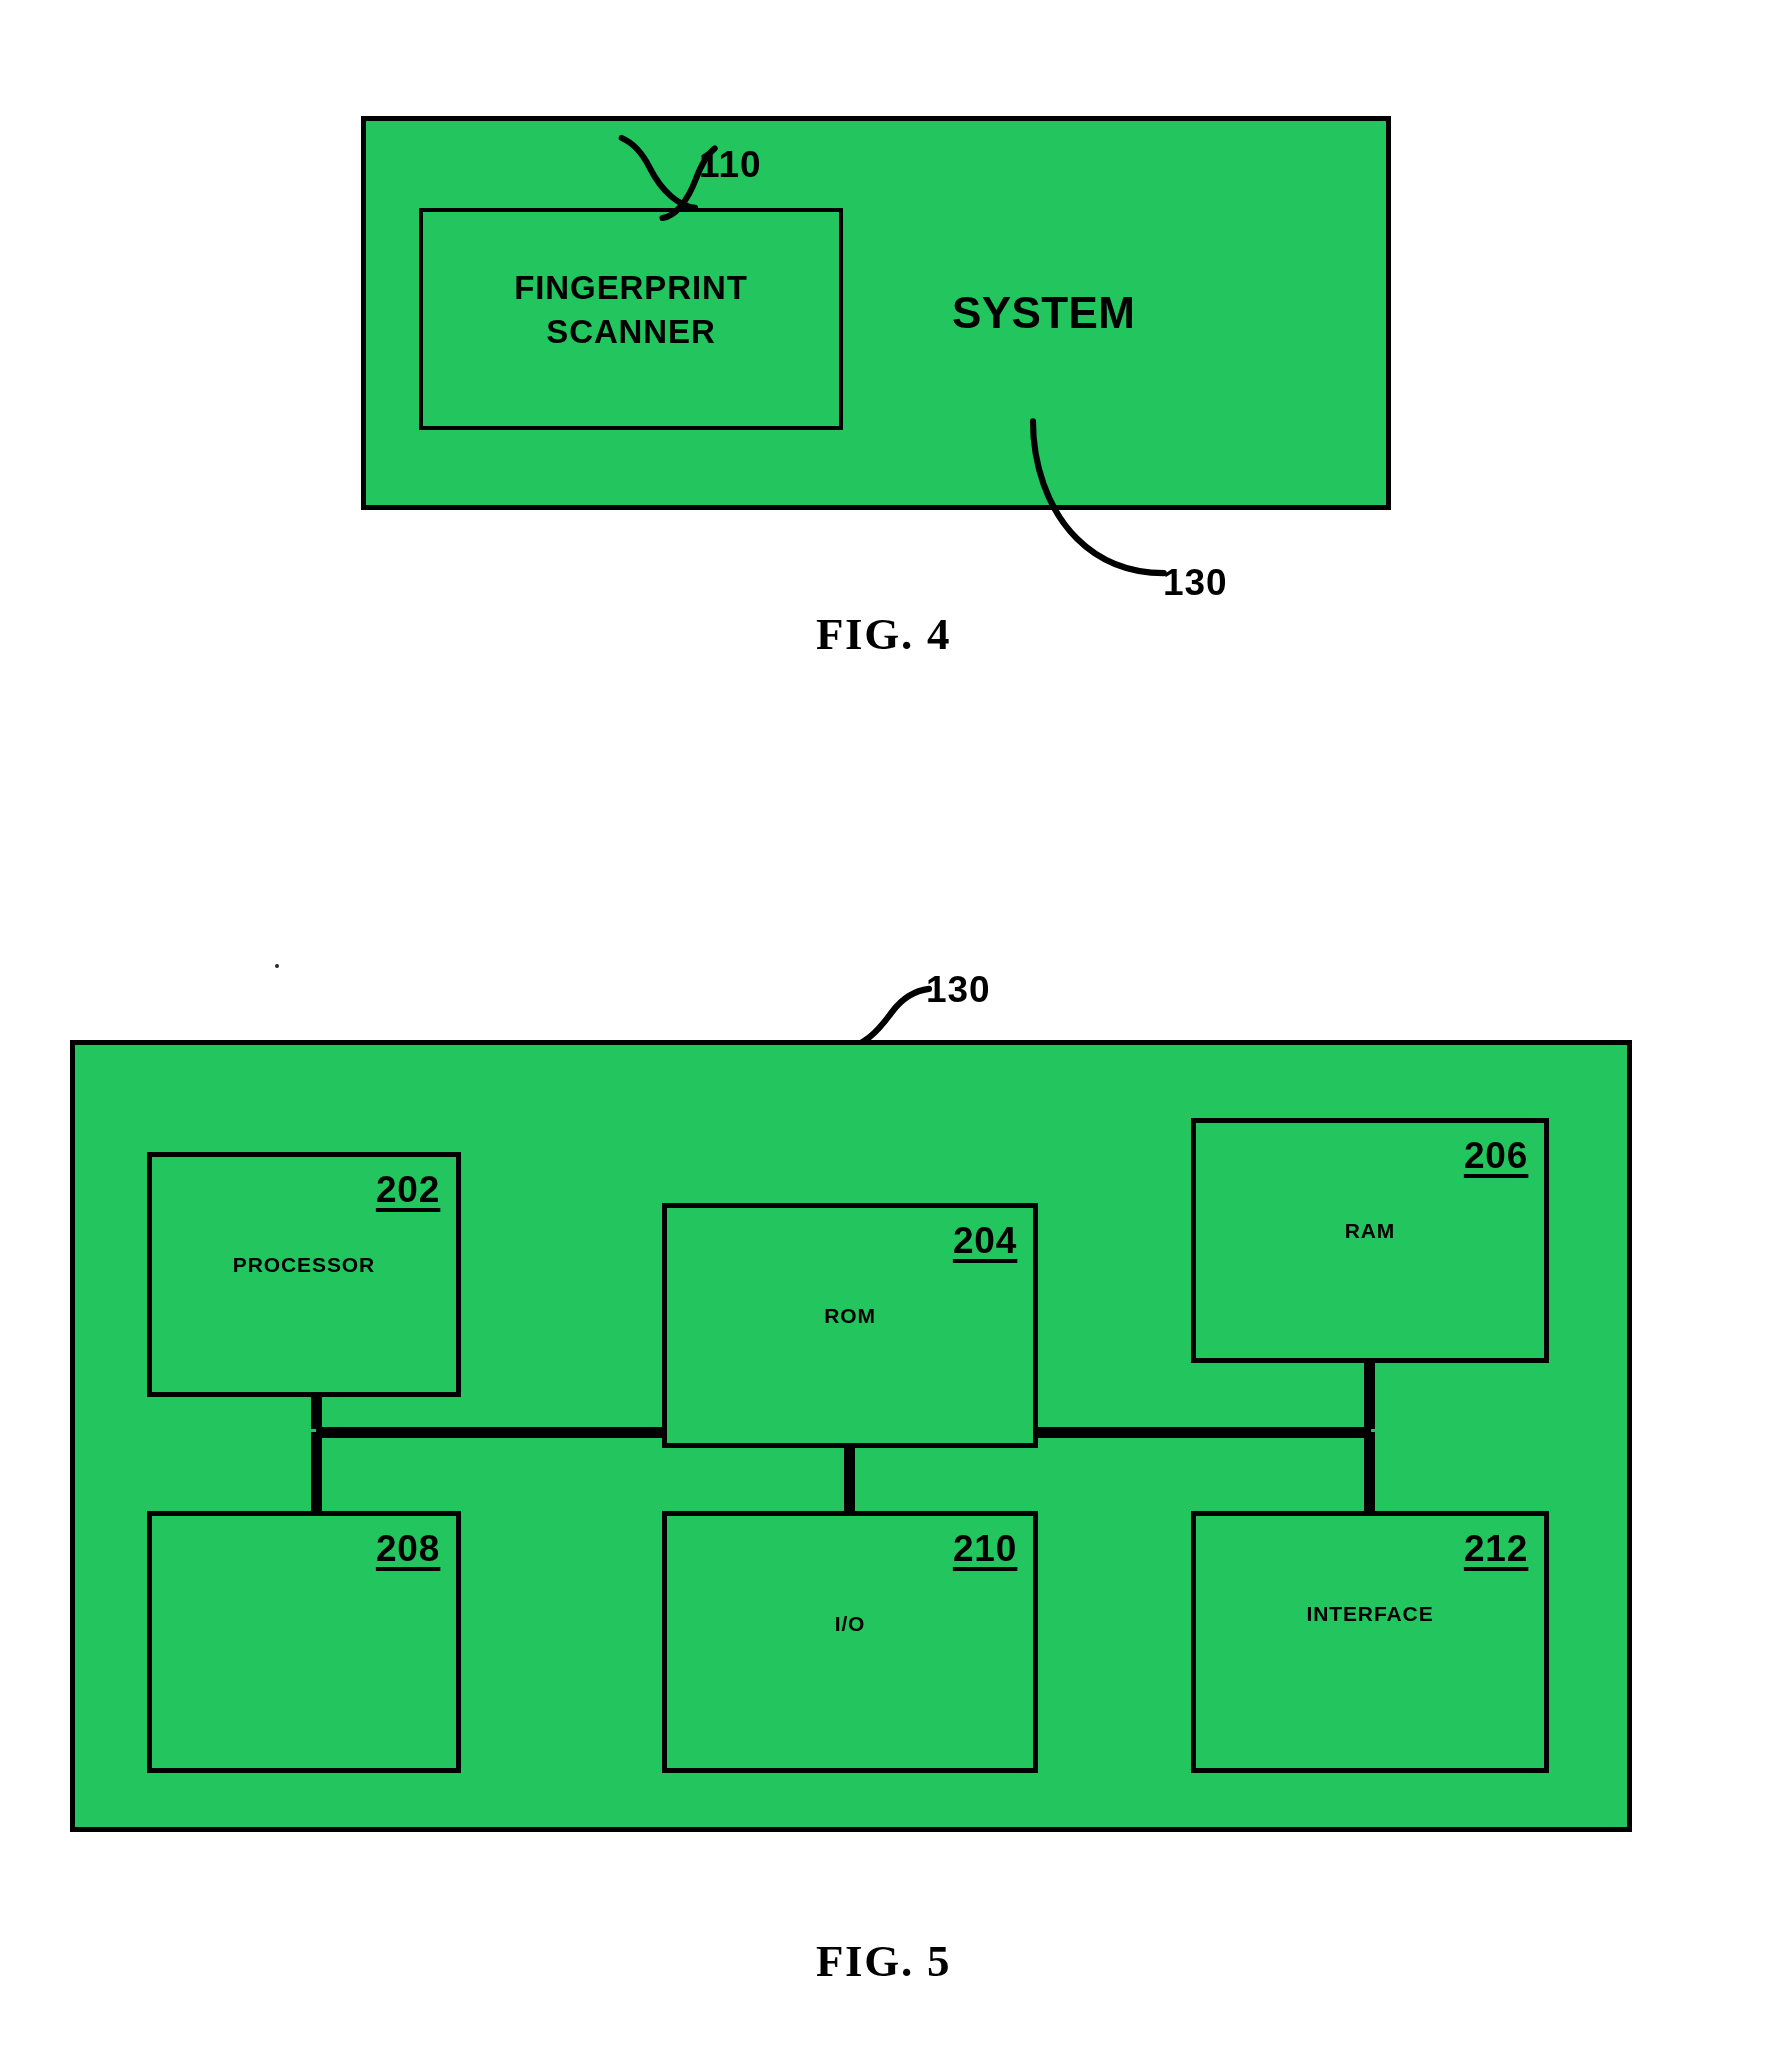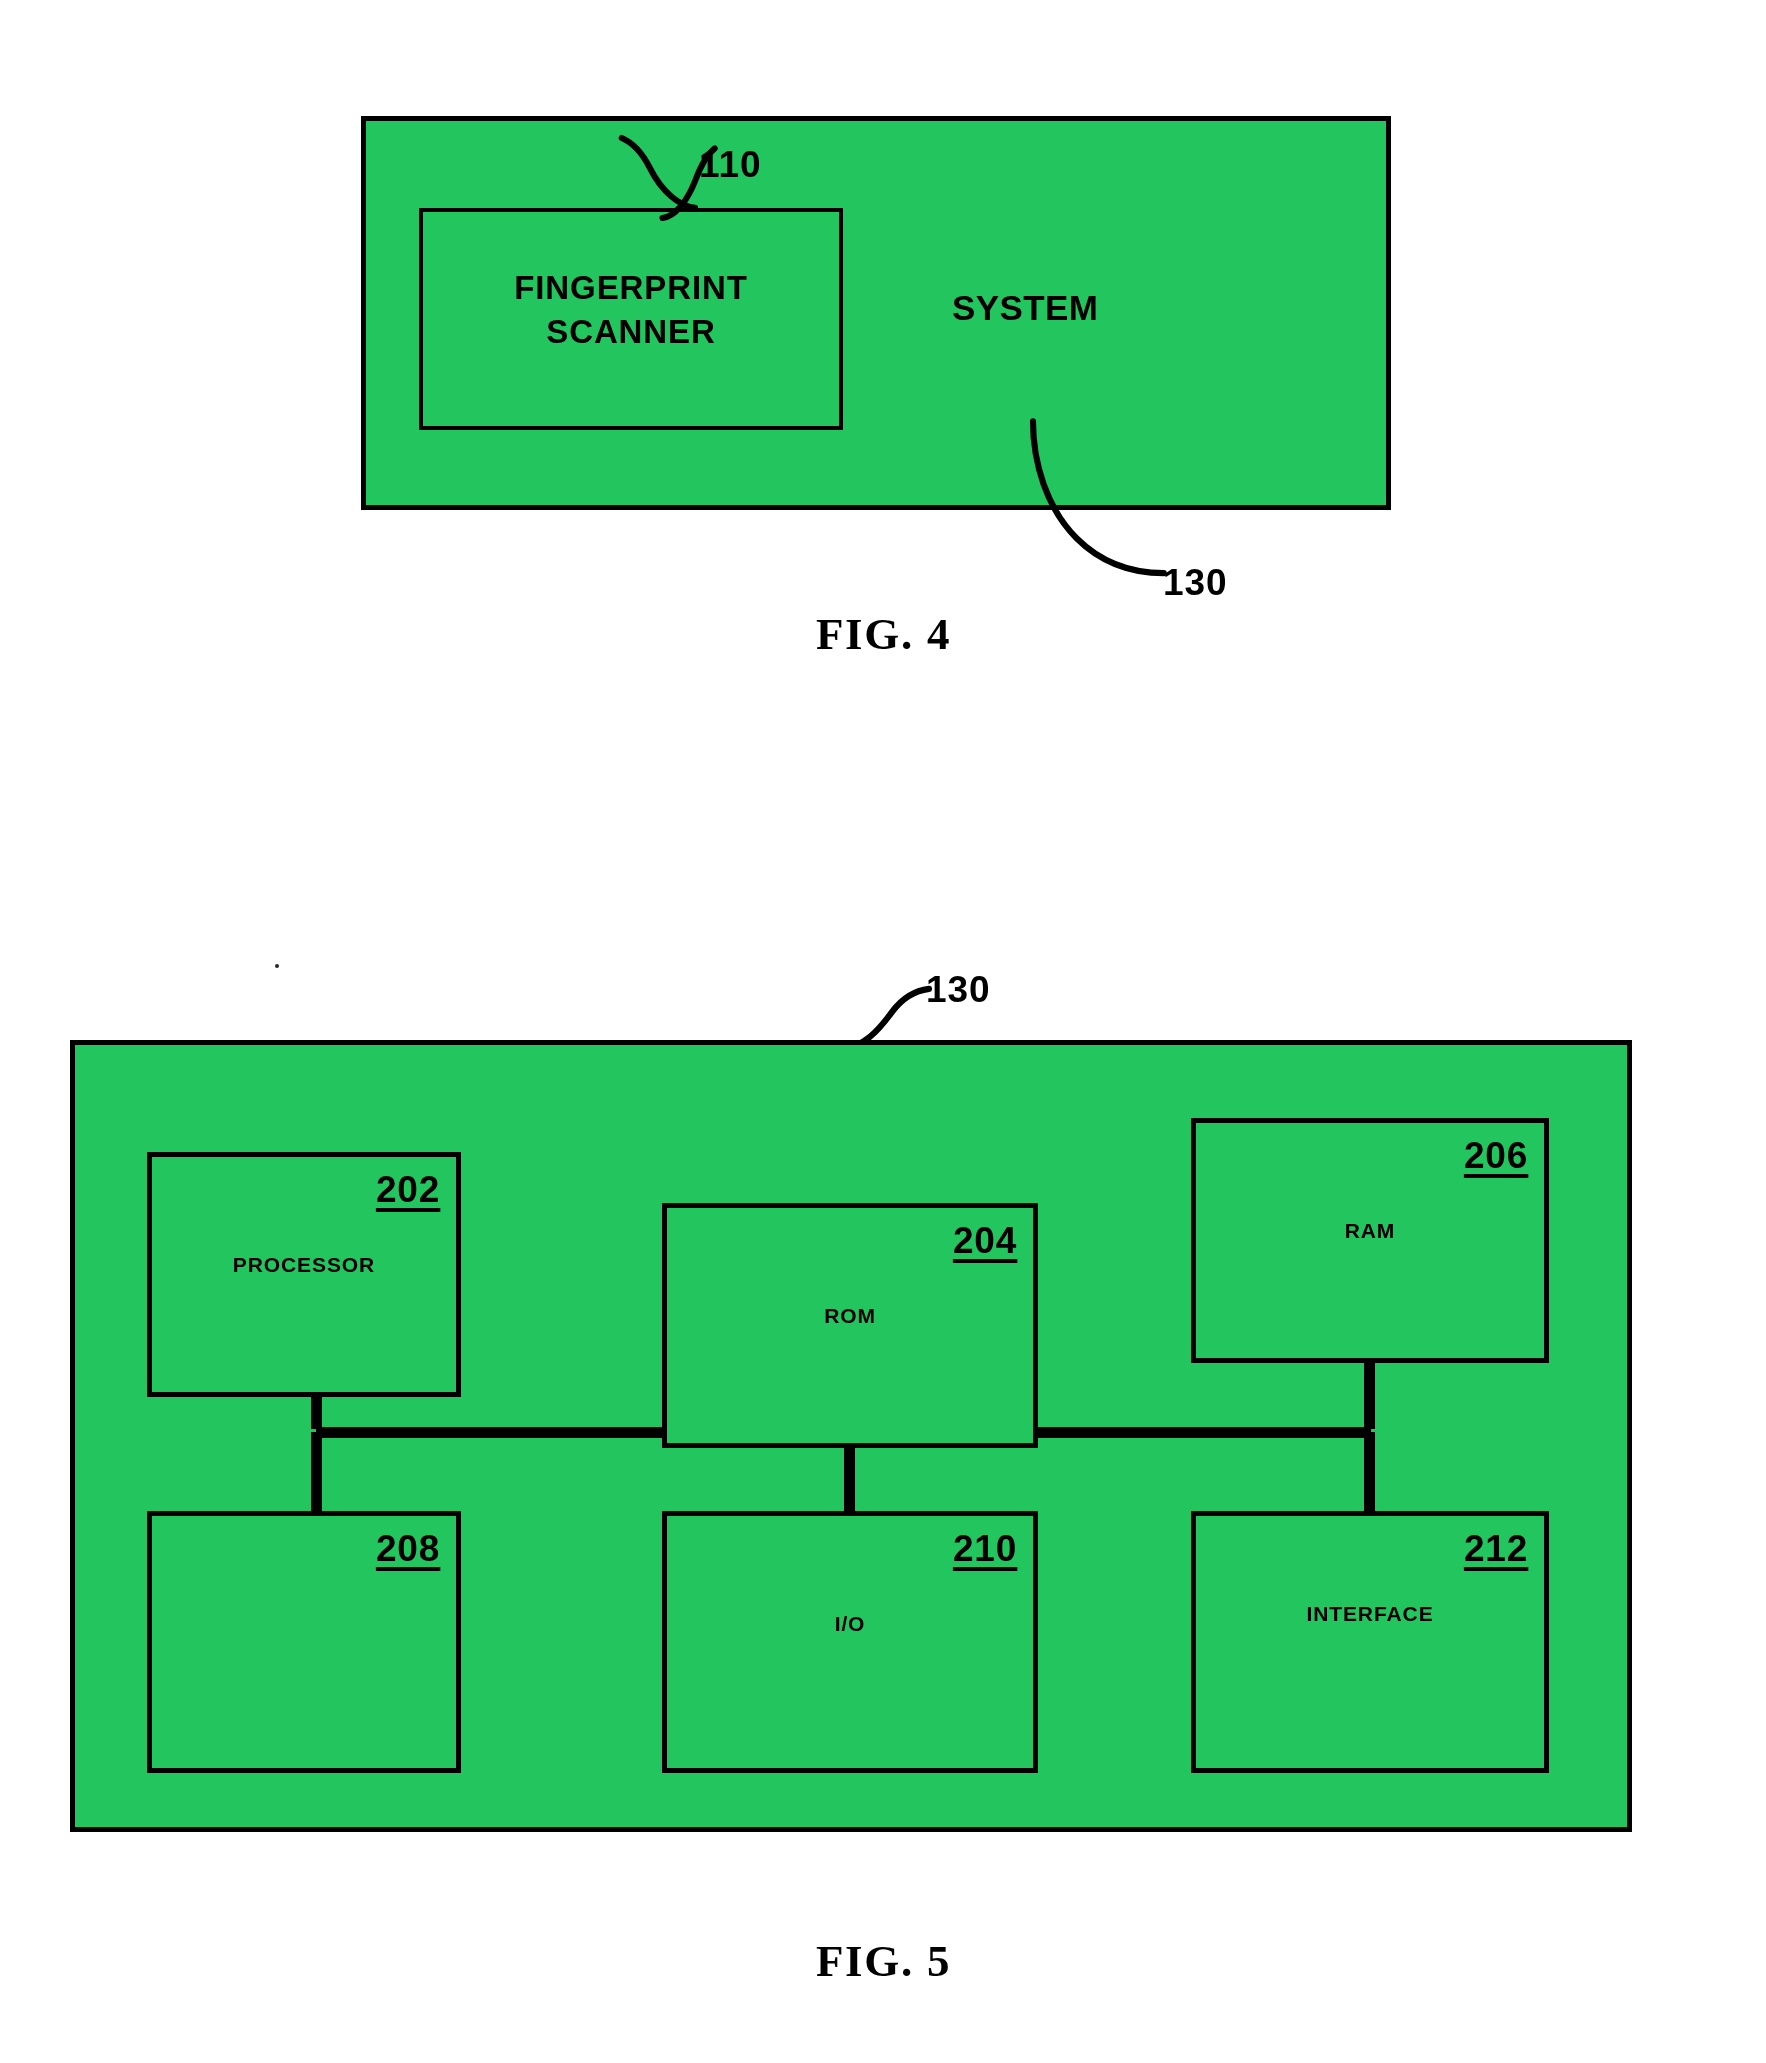--- a/index.html
+++ b/index.html
@@ -97,21 +97,21 @@
     height: 4.4px;
     background: #000000;
     border-radius: 50%;
     opacity: 0.85;
   }
 
   
   #fig4-outer  { left: 361px;  top: 116px;  width: 1030px; height: 394px; }
   #fig4-inner  { left: 419px;  top: 208px;  width: 424px;  height: 222px; }
   #fig4-inner-text { top: 54px; font-size: 33px; }
-  #fig4-system { left: 952px; top: 288px; font-size: 35px; }
+  #fig4-system { left: 952px; top: 288px; font-size: 44px; }
   #fig4-num110 { left: 699px;  top: 144px; font-size: 37px; }
   #fig4-num130 { left: 1163px; top: 562px; font-size: 37px; }
   #fig4-caption{ top: 608px;  font-size: 45px; }
 
   
   #fig5-outer  { left: 70px; top: 1040px; width: 1562px; height: 792px; }
   #fig5-num130 { left: 926px; top: 969px; font-size: 37px; }
   #fig5-caption{ top: 1935px; font-size: 45px; }
 
   

